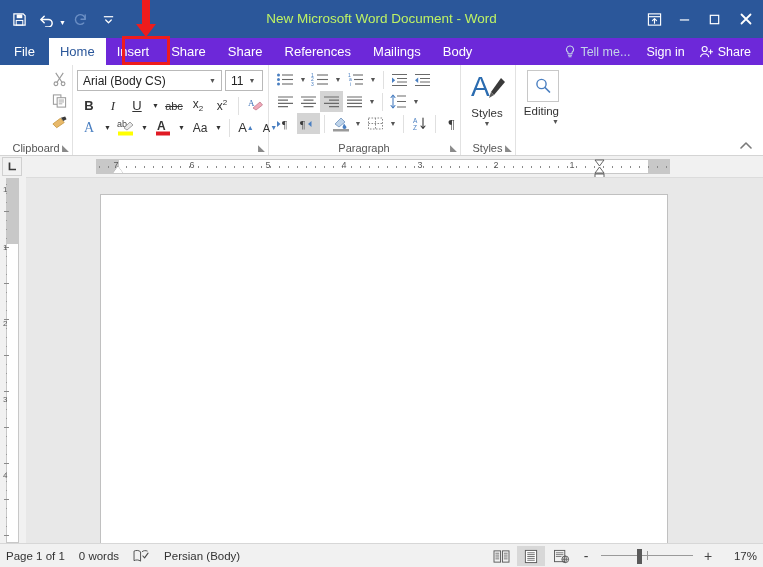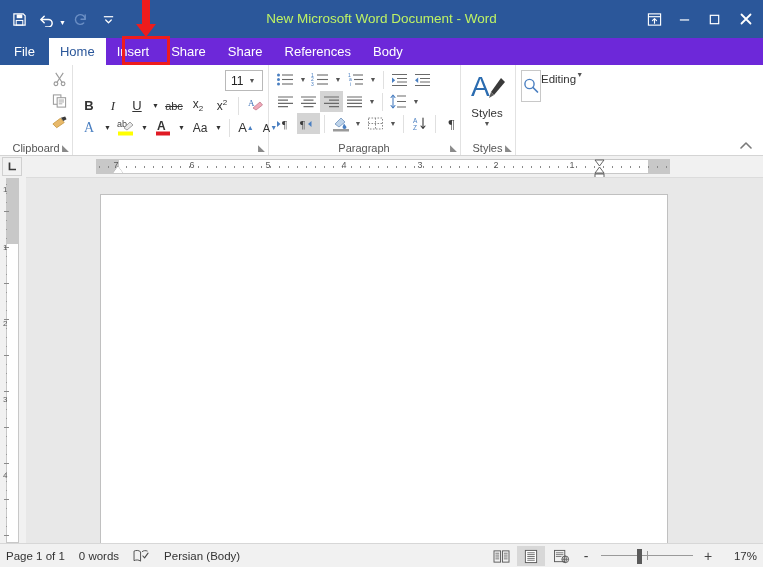--- a/index.html
+++ b/index.html
@@ -190,21 +190,21 @@
     width: 46px; height: 64px;
     display: flex; flex-direction: column; align-items: center;
   }
   .styles-label { font-size: 11.5px; color: #333; margin-top: 1px; }
 
   
   .g-editing { left: 515px; width: 50px; border-right: none; }
   .editing-btn {
     position: absolute; left: 6px; top: 5px;
     width: 38px; height: 70px;
-    display: flex; flex-direction: row; align-items: flex-start;
+    display: flex; flex-direction: column; align-items: flex-end;
   }
   .editing-box {
     width: 30px; height: 30px; border: 1px solid #c8c8c8;
     display: flex; align-items: center; justify-content: center;
   }
   .editing-label { font-size: 11.5px; color: #333; margin-top: 3px; }
 
   .ribbon-collapse {
     position: absolute; right: 8px; bottom: 2px;
     width: 18px; height: 16px;
@@ -410,23 +410,46 @@
   </div>
 
   <div class="tabstrip">
     <div class="tabs">
       <div class="tab file">File</div>
       <div class="tab active">Home</div>
       <div class="tab">Insert</div>
       <div class="tab">Share</div>
       <div class="tab">Share</div>
       <div class="tab">References</div>
+      <div class="tab">Mailings</div>
       <div class="tab">Body</div>
     </div>
 
+    <div class="tabs-right">
+      <div class="tellme">
+        <span>
+          <svg width="12" height="13" viewBox="0 0 12 14">
+            <path d="M6 1.2 A3.6 3.6 0 0 1 8.2 7.8 V9.3 H3.8 V7.8 A3.6 3.6 0 0 1 6 1.2 Z" fill="none" stroke="#c3d2e8" stroke-width="1.1"></path>
+            <path d="M4.3 11 H7.7 M4.8 12.6 H7.2" stroke="#c3d2e8" stroke-width="1.1" stroke-linecap="round"></path>
+          </svg>
+        </span>
+        <span>Tell me...</span>
+      </div>
+      <div class="signin">Sign in</div>
+      <div class="share">
+        <span>
+          <svg width="15" height="14" viewBox="0 0 16 15">
+            <circle cx="6" cy="4.3" r="2.7" fill="none" stroke="#ffffff" stroke-width="1.2"></circle>
+            <path d="M1.6 13 A4.5 4.5 0 0 1 10.4 13" fill="none" stroke="#ffffff" stroke-width="1.2"></path>
+            <path d="M12.4 5.2 V9.4 M10.3 7.3 H14.5" stroke="#ffffff" stroke-width="1.2" stroke-linecap="round"></path>
+          </svg>
+        </span>
+        <span>Share</span>
+      </div>
+    </div>
   </div>
 
   <div class="annot-box"></div>
   <div class="annot-arrow">
     <svg width="22" height="40" viewBox="0 0 22 40">
       <path d="M7 0 H15 V24 H21 L11 37 L1 24 H7 Z" fill="#ee1c1c"></path>
     </svg>
   </div>
 
   <div class="ribbon">
@@ -453,20 +476,24 @@
             <path d="M2 9 L10 3 L14 7.5 L6 13 Z" fill="#e8b96a" stroke="#c79a45" stroke-width="0.9"></path>
             <path d="M10.5 2.5 L15 1 L16.5 4 L13 6" fill="#3a3a3a"></path>
           </svg>
         </div>
       </div>
       <div class="glabel">Clipboard</div>
       <div class="gdialog">◣</div>
     </div>
 
     <div class="rgroup g-font">
+      <div class="fontname">
+        <span class="fval">Arial (Body CS)</span>
+        <span class="dd-caret">▼</span>
+      </div>
       <div class="fontsize">
         <span class="fval">11</span>
         <span class="dd-caret">▼</span>
       </div>
 
       <div class="frow1">
         <div class="fbtn">
             <b style="font-size:13px">B</b>
           </div>
         <div class="fbtn">

